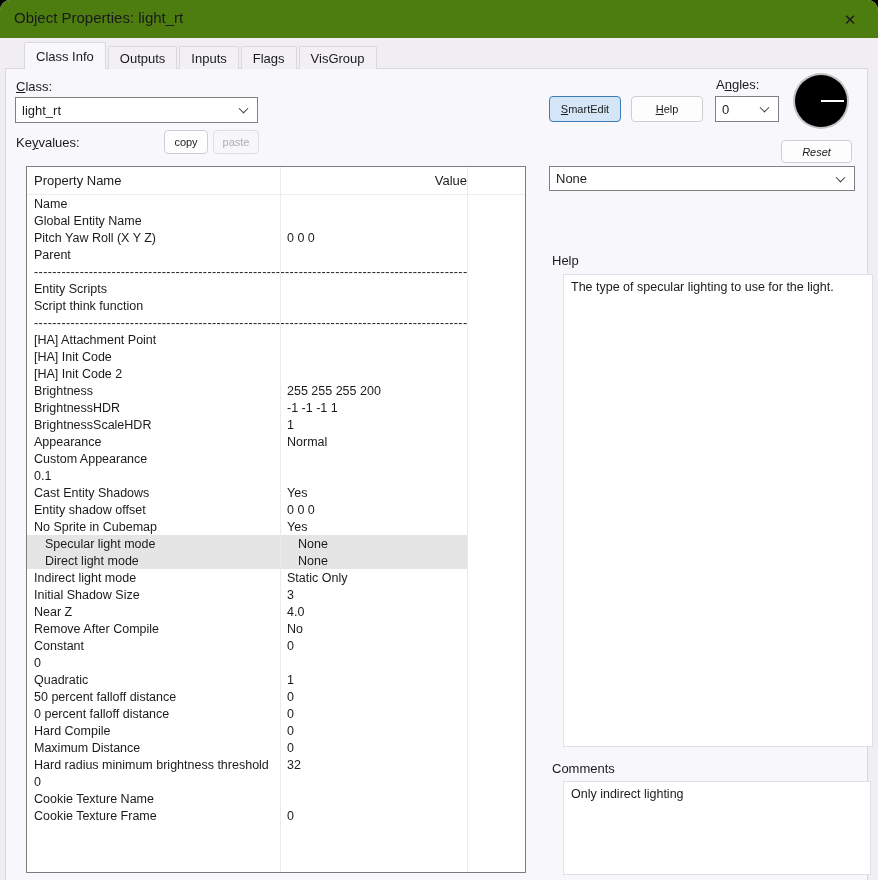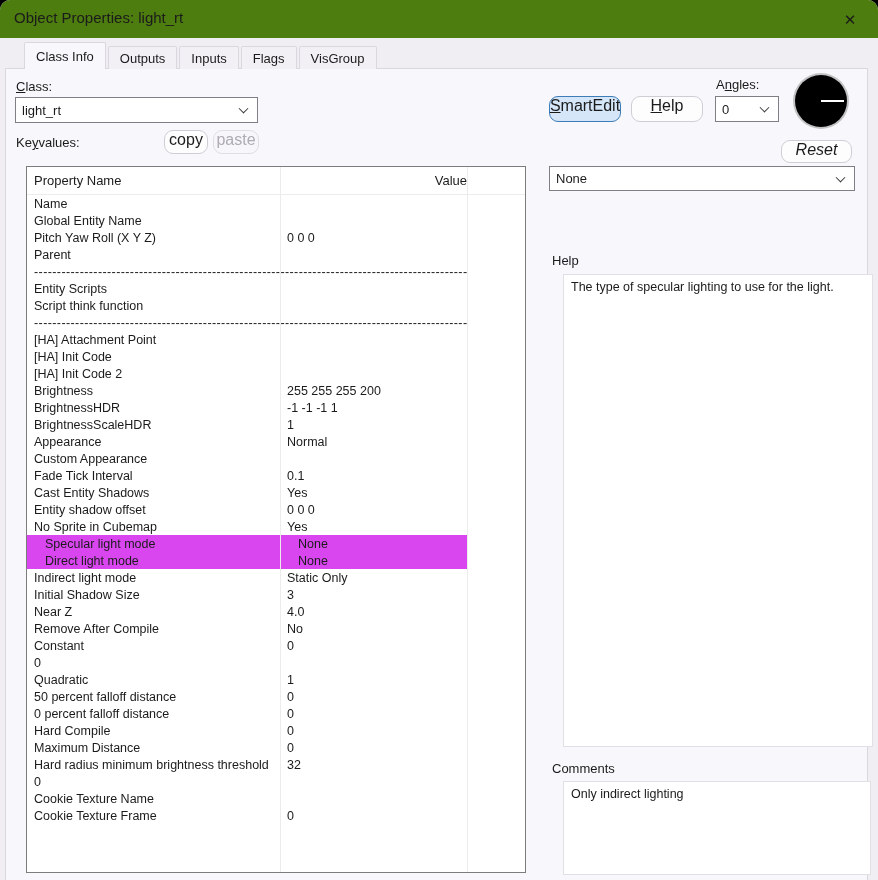--- a/index.html
+++ b/index.html
@@ -20,36 +20,36 @@
   
   .tabpage{position:absolute;left:5px;top:68px;width:863px;height:812px;
            background:#F8F7FB;border:1px solid #DAD8DE;border-bottom:none;}
   
   .lbl{position:absolute;font-size:13px;}
   .lbl u{text-decoration:underline;}
   .combo{position:absolute;background:#fff;border:1px solid #817F86;font-size:13px;
          display:flex;align-items:center;padding-left:6px;cursor:pointer;}
   .chev{position:absolute;right:10px;top:50%;width:7px;height:7px;border-right:1.4px solid #3a3a3a;
         border-bottom:1.4px solid #3a3a3a;transform:translateY(-70%) rotate(45deg);}
-  .btn{position:absolute;background:#FDFDFE;border:1px solid #D0CED5;border-radius:9px;
-       font-size:16px;display:flex;justify-content:center;cursor:pointer;}
+  .btn{position:absolute;background:#FDFDFE;border:1px solid #D0CED5;border-radius:4px;
+       font-size:11px;display:flex;align-items:center;justify-content:center;cursor:pointer;}
   .btn.primary{background:#D4E6F7;border:1px solid #3E7CB8;}
   .btn.disabled{background:#F7F6FA;border-color:#E0DEE4;color:#AEACB3;cursor:default;}
   
   .ptable{position:absolute;left:20px;top:97px;width:500px;height:707px;background:#fff;
           border:1px solid #7C7C7C;overflow:hidden;}
   .vline{position:absolute;top:0;bottom:0;width:1px;background:#ECECEC;pointer-events:none;}
   .phead{display:flex;height:28px;align-items:center;font-size:13px;border-bottom:1px solid #ECECEC;}
   .phead .c1{width:253px;padding-left:7px;}
   .phead .c2{width:187px;padding-left:7px;text-align:right;}
   .prow{display:flex;height:17px;align-items:center;font-size:12.5px;cursor:default;}
   .prow .c1{width:253px;padding-left:7px;white-space:nowrap;overflow:hidden;}
   .prow .c2{width:187px;padding-left:7px;white-space:nowrap;overflow:hidden;}
   .prow .span2{width:440px;padding-left:7px;white-space:nowrap;overflow:hidden;letter-spacing:.4px;}
-  .prow.hl .c1,.prow.hl .c2{background:#d946ef;height:100%;display:flex;align-items:center;padding-left:18px;}
+  .prow.hl .c1,.prow.hl .c2{background:#e5e5e5;height:100%;display:flex;align-items:center;padding-left:18px;}
   
   .panelbox{position:absolute;background:#fff;border:1px solid #E2E0E5;font-size:12.5px;padding:5px 7px;margin-left:12px;}
   
   .angle-wrap{position:absolute;left:788px;top:5px;width:54px;height:54px;
               display:flex;align-items:center;justify-content:center;cursor:pointer;}
   .angle-circle{position:relative;width:52px;height:52px;border-radius:50%;background:#000;
                 box-shadow:0 0 0 2px rgba(150,150,150,.55);}
   .angle-line{position:absolute;left:50%;top:50%;width:44%;height:2px;background:#fff;transform:translateY(-50%);}
 </style>
 </head>
@@ -160,21 +160,20 @@
           </div>
           <div class="prow">
             <div class="c1">Appearance</div>
             <div class="c2">Normal</div>
           </div>
           <div class="prow">
             <div class="c1">Custom Appearance</div>
             <div class="c2"></div>
           </div>
           <div class="prow">
-            <div class="c1">Fade Tick Interval</div>
             <div class="c2">0.1</div>
           </div>
           <div class="prow">
             <div class="c1">Cast Entity Shadows</div>
             <div class="c2">Yes</div>
           </div>
           <div class="prow">
             <div class="c1">Entity shadow offset</div>
             <div class="c2">0 0 0</div>
           </div>

